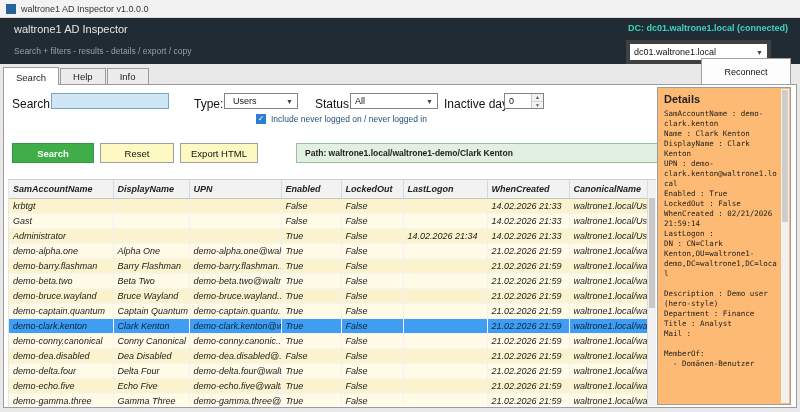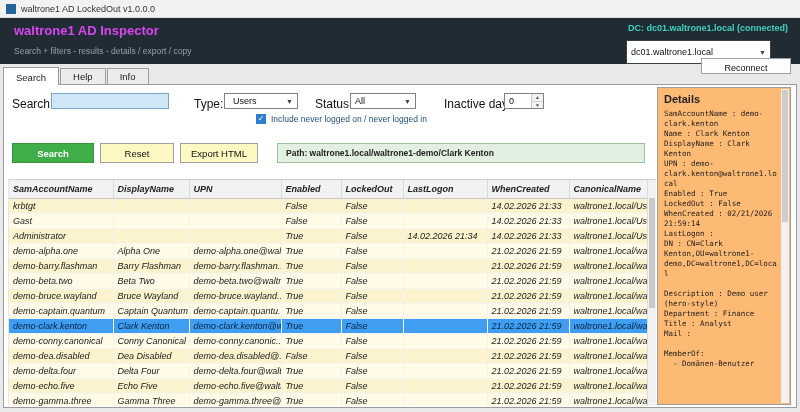--- a/index.html
+++ b/index.html
@@ -5,50 +5,50 @@
   * { margin:0; box-sizing:border-box; }
   html,body { width:800px; height:412px; overflow:hidden; }
   body { position:relative; font-family:"Liberation Sans",sans-serif; background:#e9e9e9; }
 
   .titlebar { position:absolute; top:0; left:0; right:0; height:18px; background:#f2f2f2;
               border-bottom:1px solid #dcdcdc; display:flex; align-items:center; padding-left:6px; gap:5px; }
   .app-icon { width:10px; height:10px; background:#27639b; display:inline-block; }
   .titlebar-text { font-size:9px; color:#333; }
 
   .header { position:absolute; top:18px; left:0; right:0; height:46px; background:var(--header-bg,#212b34); }
-  .header-title { position:absolute; left:14px; top:5px; font-size:13px; font-weight:bold; color:#d946ef; }
+  .header-title { position:absolute; left:14px; top:5px; font-size:11px; font-weight:normal; color:#e5e5e5; }
   .header-sub { position:absolute; left:14px; top:28px; font-size:8.5px; color:#93a1ab; }
   .dc-status { position:absolute; right:12px; top:5px; font-size:9px; font-weight:bold; color:var(--accent-cyan,#3fd2c2); }
 
   .dc-select { position:absolute; top:40px; right:29px; width:145px; height:24px; background:#fff;
-               border:1px solid #404040; display:flex; align-items:center; justify-content:space-between;
+               border:4px solid #404040; display:flex; align-items:center; justify-content:space-between;
                padding:0 4px; font-size:9px; z-index:6; color:#111; }
   .combo-arrow { font-size:7px; color:#444; }
-  .reconnect { position:absolute; top:58px; right:9px; width:90px; height:16px; background:#fdfdfd;
+  .reconnect { position:absolute; top:58px; right:9px; width:90px; height:27px; background:#fdfdfd;
                border:1px solid #a0a0a0; font-size:9px; font-family:inherit; z-index:6; padding:4px; color:#111; }
 
   .tabstrip { position:absolute; top:64px; left:3px; height:20px; display:flex; align-items:flex-end; z-index:3; }
   .tab { font-size:9.5px; padding:2px 12px; background:#ececec; border:1px solid #9c9c9c; border-bottom:none;
          margin-right:1px; color:#222; }
   .tab.active { background:#fff; padding-top:4px; margin-bottom:-1px; z-index:4; position:relative; }
 
   .tabpage { position:absolute; top:84px; left:3px; right:3px; bottom:4px; background:#fff;
              border:1px solid #9c9c9c; }
 
   .flabel { position:absolute; font-size:12px; color:#111; white-space:nowrap; }
   .pos-search-label { left:8px; top:12px; }
   .search-input { position:absolute; left:47px; top:8px; width:118px; height:16px;
                   background:var(--input-blue,#cfe6f7); border:1px solid #7aa7c7; font-size:9.5px;
                   padding:0 3px; font-family:inherit; }
   .pos-type-label { left:190px; top:12px; }
   .combo { position:absolute; height:16px; background:#fff; border:1px solid #828282; display:flex;
            align-items:center; justify-content:space-between; padding:0 4px; font-size:9px; color:#111; }
   .pos-type { left:220px; top:8px; width:74px;padding-left:8px; }
   .pos-status-label { left:311px; top:12px; }
-  .pos-status { left:346px; top:8px; width:66px; }
+  .pos-status { left:346px; top:8px; width:88px; }
   .pos-inactive-label { left:440px; top:12px; }
   .spinner { position:absolute; left:500px; top:8px; width:40px; height:16px; border:1px solid #828282;
              background:#fff; display:flex; }
   .spin-val { flex:1; font-size:9px; padding:2px 0 0 4px; color:#111; }
   .spin-btns { width:12px; border-left:1px solid #c9c9c9; display:flex; flex-direction:column; }
   .spin-up,.spin-down { flex:1; font-size:5px; line-height:6px; text-align:center; color:#555; background:#f2f2f2; cursor:default; }
   .spin-up { border-bottom:1px solid #d5d5d5; }
 
   .checkbox-row { position:absolute; left:252px; top:29px; display:flex; align-items:center; gap:5px; }
   .checkbox { width:10px; height:10px; border:1px solid #2f6fa7; background:#fff; display:inline-flex;
@@ -56,21 +56,21 @@
   .checkbox.checked { background:#2d7dd2; border-color:#2d7dd2; }
   .check { color:#fff; font-size:8px; line-height:8px; }
   .checkbox-label { font-size:8.5px; color:#1f4e79; }
 
   .btn { position:absolute; top:58px; height:20px; border:1px solid #9e9e9e; background:#fef9c3;
          font-size:9.5px; font-family:inherit; padding:0; color:#111; }
   .btn-search { left:8px; width:82px; background:var(--button-green,#3fae49); color:#fff;
                 border-color:#37973f; font-weight:bold; }
   .btn-reset { left:96px; width:74px; }
   .btn-export { left:176px; width:78px; }
-  .path-box { position:absolute; left:273px; top:58px; width:368px; height:20px;
+  .path-box { position:absolute; left:292px; top:58px; width:368px; height:20px;
               background:var(--path-bg,#e1f0e1); border:1px solid var(--path-border,#9dbf9d);
               font-size:8.5px; font-weight:bold; color:#222; line-height:18px; padding:0 8px;
               overflow:hidden; white-space:nowrap; }
 
   .table-wrap { position:absolute; left:4px; top:94px; width:648px; bottom:1px; overflow:hidden;
                 border-top:1px solid #cfcfcf; border-left:1px solid #e6e6e6;font-style:italic; }
   table { border-collapse:collapse; table-layout:fixed; width:639px; }
   th { background:#f2f2f2; font-size:9px; text-align:left; font-weight:bold; padding:0 4px; height:18px;
        border-right:1px solid #d8d8d8; border-bottom:1px solid #c6c6c6; overflow:hidden; white-space:nowrap; color:#222; }
   td { font-size:9px; padding:0 4px; height:14px; line-height:14px; border-right:1px solid rgba(0,0,0,0.05);
@@ -93,21 +93,21 @@
   .details-text { font-family:"DejaVu Sans Mono","Liberation Mono",monospace; font-size:7.5px;
                   line-height:10px; white-space:pre-wrap; overflow-wrap:break-word; color:#1c1c1c; }
   .dscroll { position:absolute; top:1px; right:1px; bottom:1px; width:8px; background:#f1f1f1; }
   .dthumb { margin:1px; height:42%; background:#cdcdcd; }
 </style>
 </head>
 <body>
 
 <div class="titlebar">
   <span class="app-icon"></span>
-  <span class="titlebar-text">waltrone1 AD LockedOut v1.0.0.0</span>
+  <span class="titlebar-text">waltrone1 AD Inspector v1.0.0.0</span>
 </div>
 
 <div class="header">
   <div class="header-title">waltrone1 AD Inspector</div>
   <div class="header-sub">Search + filters - results - details / export / copy</div>
   <div class="dc-status">DC: dc01.waltrone1.local (connected)</div>
 </div>
 
 <div class="dc-select">
   <span>dc01.waltrone1.local</span>

